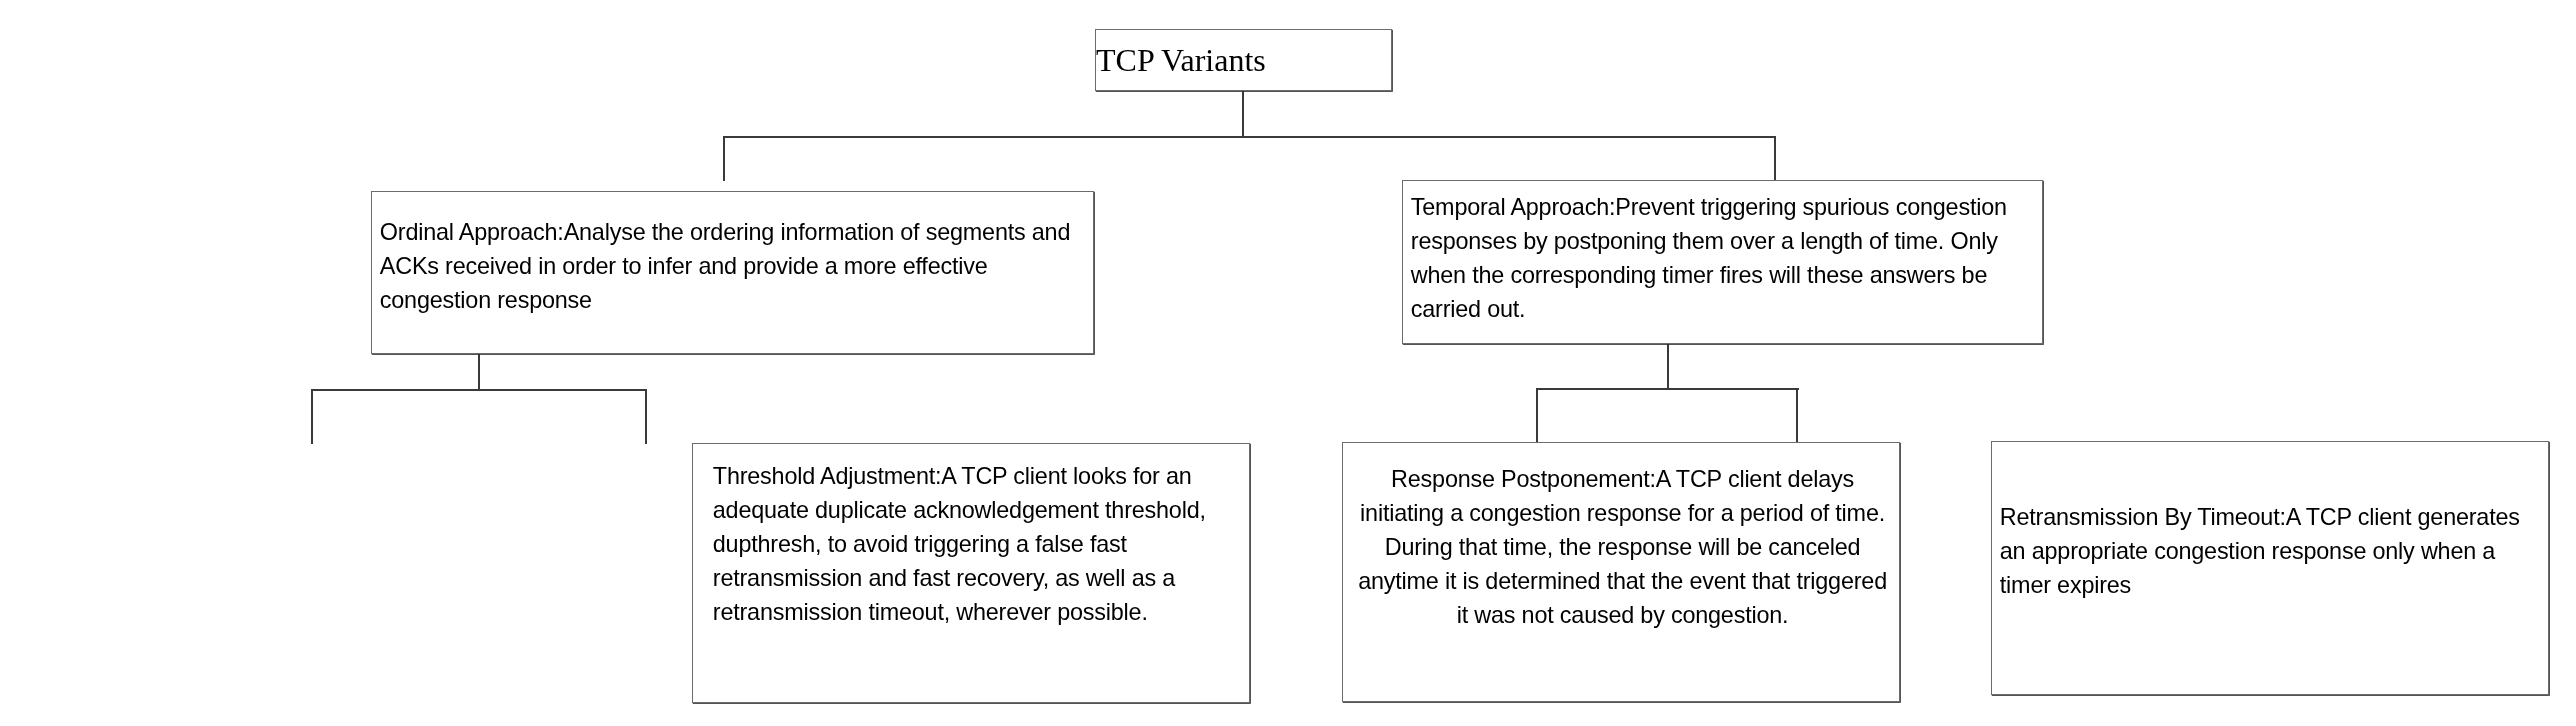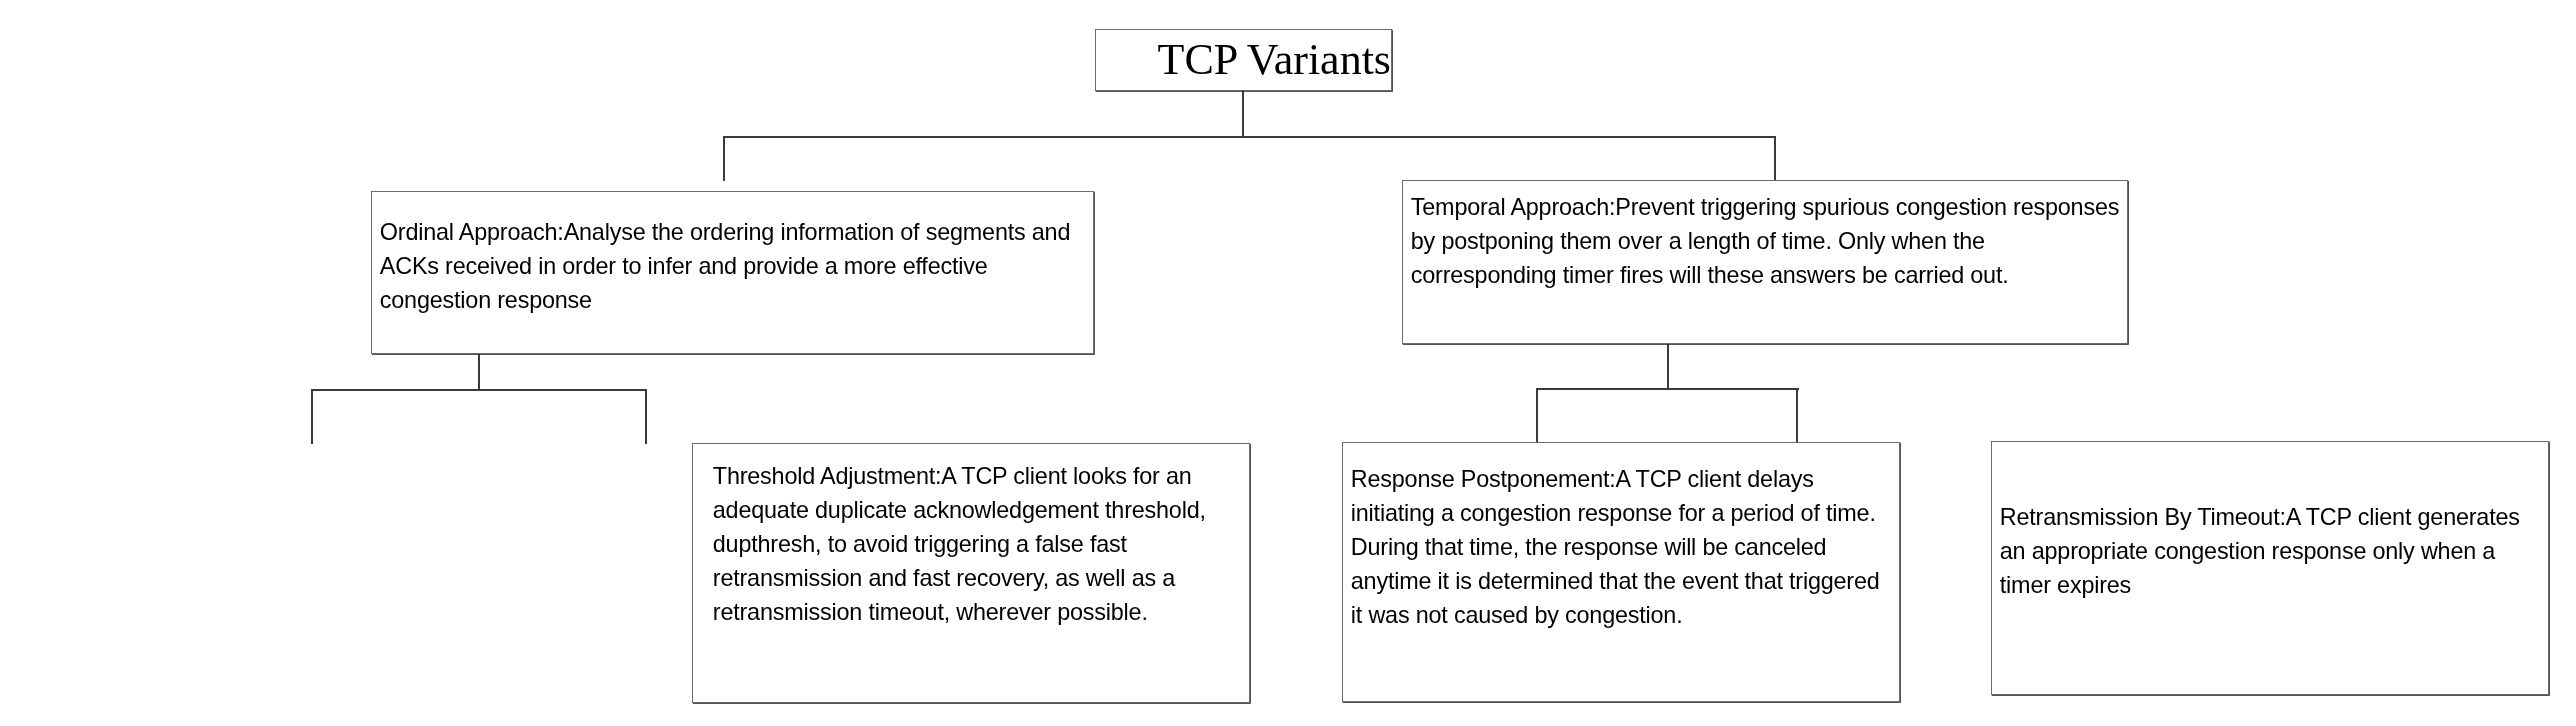--- a/index.html
+++ b/index.html
@@ -38,39 +38,39 @@
     left: 1095px;
     top: 29px;
     width: 297px;
     height: 62px;
   }
   #node-root .root-label {
     position: absolute;
     left: 0;
     right: 0;
     top: 11px;
-    text-align: right;
+    text-align: left;
     font-family: "Liberation Serif", serif;
-    font-size: 44px;
+    font-size: 32px;
     line-height: 38px;
     color: #000000;
   }
   
   #node-ordinal {
     left: 371px;
     top: 180px;
     width: 723px;
     height: 163px;
     margin-top: 11px;
   }
   #node-ordinal .node-text { top: 23.4px; }
   #node-temporal {
     left: 1402px;
     top: 180px;
-    width: 726px;
+    width: 641px;
     height: 164px;
   }
   #node-temporal .node-text { top: 9.4px; }
   
   #node-state {
     left: 22px;
     top: 443px;
     width: 558px;
     height: 260px;
   }
@@ -80,20 +80,21 @@
     top: 443px;
     width: 558px;
     height: 260px;
   }
   #node-threshold .node-text { top: 15px; margin-left: 12px; }
   #node-response {
     left: 1342px;
     top: 442px;
     width: 558px;
     height: 260px;
+    text-align: center;
   }
   #node-response .node-text { top: 19px; }
   #node-retransmission {
     left: 1991px;
     top: 441px;
     width: 558px;
     height: 254px;
   }
   #node-retransmission .node-text { top: 58px; }
 

